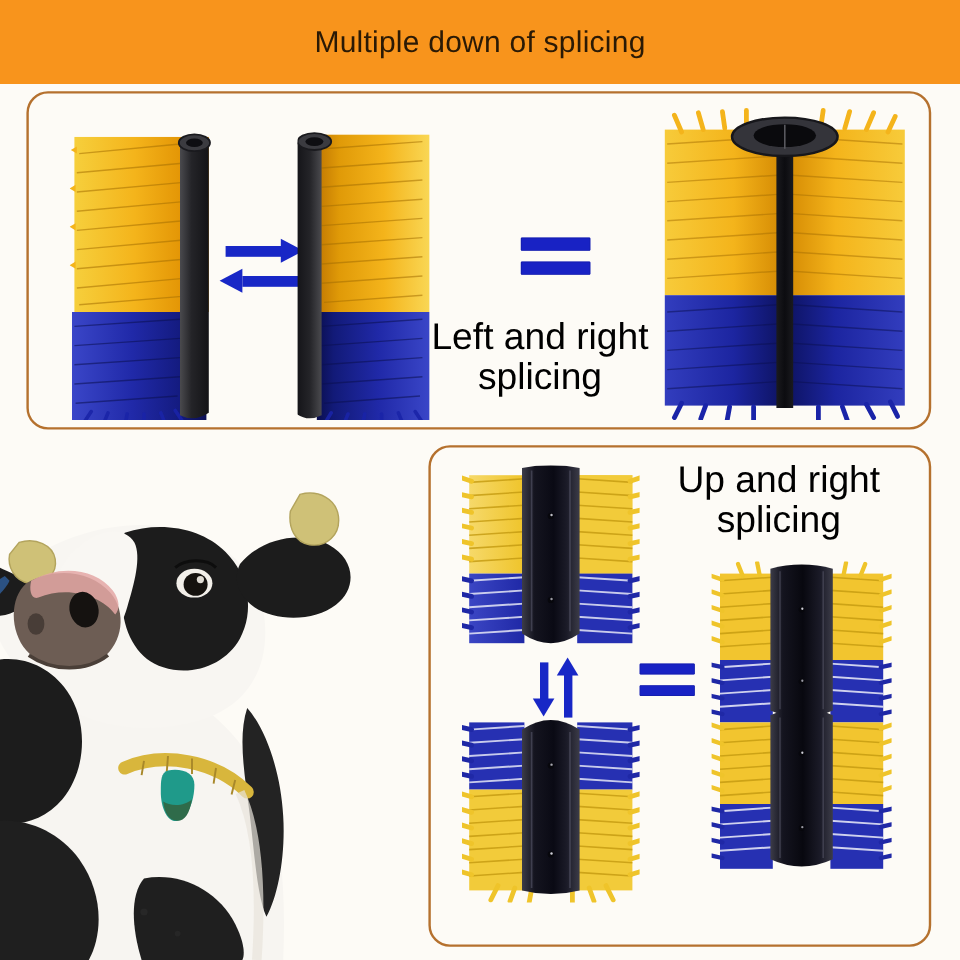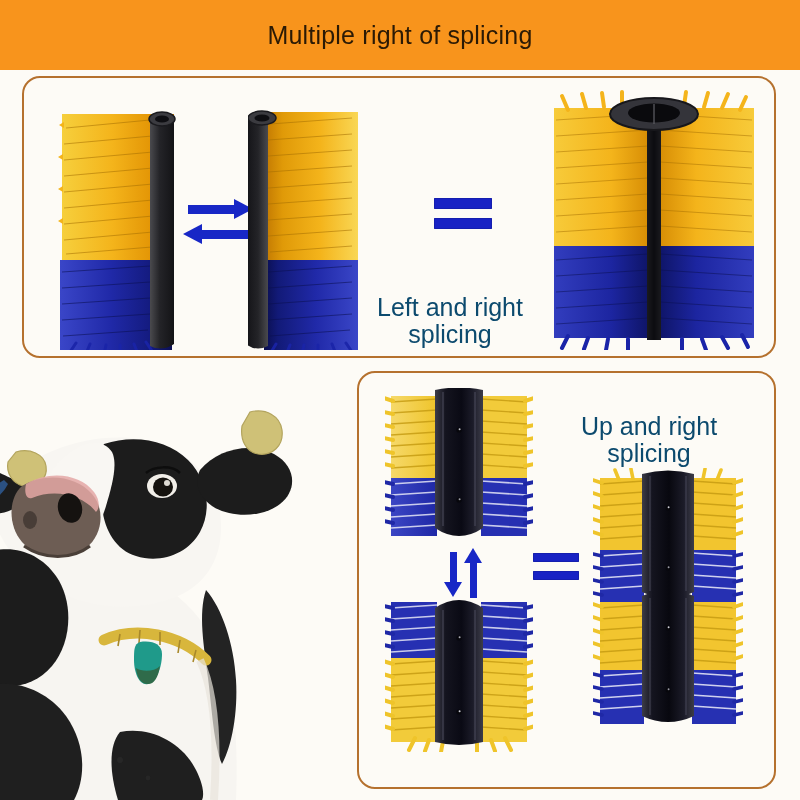--- a/index.html
+++ b/index.html
@@ -29,22 +29,22 @@
     border:2px solid #B5712E;
     border-radius:18px;
     background:transparent;
   }
   #panel-left-right{ left:22px; top:76px; width:754px; height:282px; }
   #panel-up-down  { left:357px; top:371px; width:419px; height:418px; }
 
   
   .caption{
     position:absolute;
-    font-size:25px; line-height:1.08; color:#0c4a6e;
-    text-align:center; white-space:pre-line; font-weight:400;margin-top:30px;
+    font-size:31px; line-height:1.08; color:#000000;
+    text-align:center; white-space:pre-line; font-weight:400;
   }
   #caption-left-right{ left:352px; top:264px; width:196px; }
   #caption-up-down   { left:524px; top:383px; width:250px; }
 
   
   .eq-sign{ position:absolute; display:flex; flex-direction:column; gap:9px; }
   .eq-sign i{ display:block; width:58px; height:11px; background:#1822C4;
               border-radius:1px; box-shadow:0 0 0 .5px #101a9a inset; }
   .eq-sign.small i{ width:46px; height:9px; }
 
@@ -75,21 +75,21 @@
   .brushunit .bsvg{ display:block; width:100%; height:100%; }
 
   
   #cow-photo{ position:absolute; left:0px; top:360px; width:352px; height:440px; }
   #cow-photo svg{ display:block; width:100%; height:100%; }
 </style>
 </head>
 <body>
 
 <div id="header-banner">
-  <div id="header-title">Multiple right of splicing</div>
+  <div id="header-title">Multiple down of splicing</div>
 </div>
 
 <div class="panel" id="panel-left-right"></div>
 
 <div class="roller" style="left:58px; top:100px; width:122px; height:250px;">
   <svg class="rsvg" viewBox="0 0 122 250" xmlns="http://www.w3.org/2000/svg" aria-hidden="true">
     <defs>
       <linearGradient id="yA" x1="0" y1="0" x2="1" y2="0">
         <stop offset="0%" stop-color="#F6CF3C"></stop>
           <stop offset="45%" stop-color="#F4B41B"></stop>

